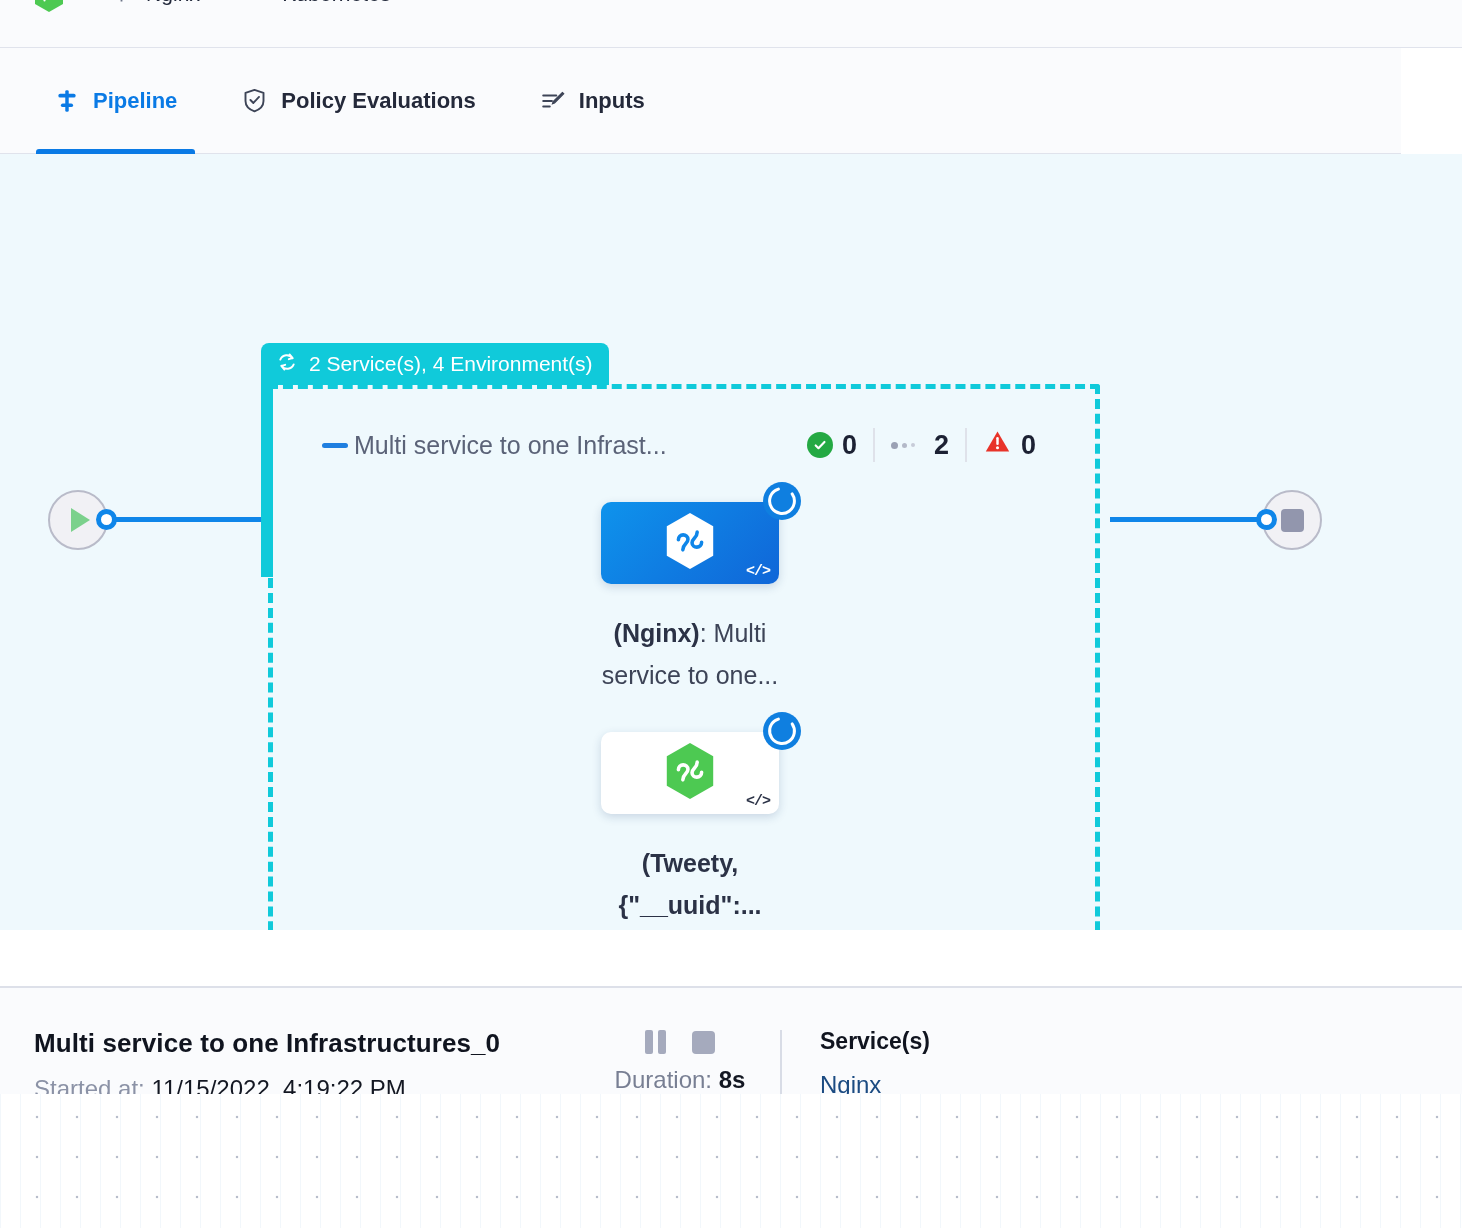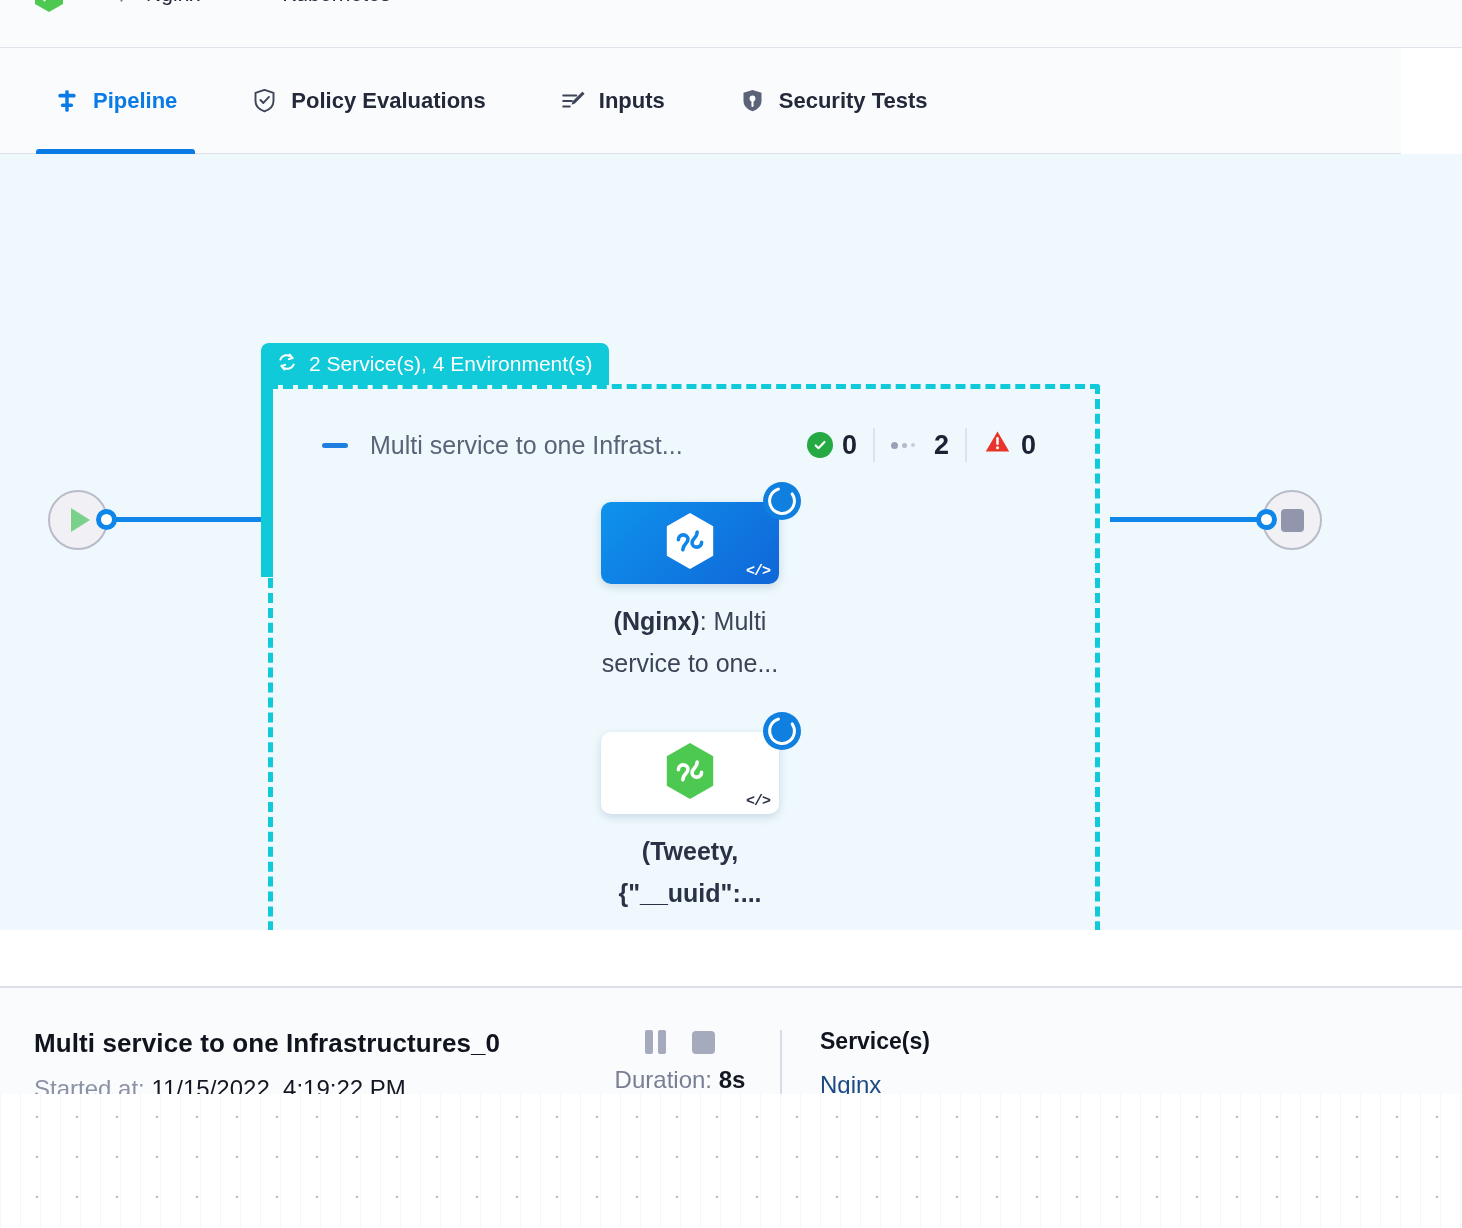--- a/index.html
+++ b/index.html
@@ -26,21 +26,21 @@
     font-size: 21px; color: #22293b; letter-spacing: .1px;
   }
   .hexlogo { width: 30px; height: 34px; display: block; }
 
   
   .tabbar {
     position: absolute; top: 48px; left: 0; width: 1401px; height: 106px;
     background: #fafbfd;
     border-bottom: 1px solid #e0e3ec;
     display: flex; align-items: center;
-    padding-left: 36px; gap: 12px;
+    padding-left: 36px; gap: 2px;
   }
   .tab {
     display: flex; align-items: center; gap: 13px;
     height: 106px; padding: 0 18px;
     font-size: 22px; font-weight: bold; color: #24293a;
     cursor: pointer; position: relative;
     white-space: nowrap;
   }
   .tab + .tab { margin-left: 26px; }
   .tab.active { color: #0a7ae5; }
@@ -111,21 +111,21 @@
     z-index: 2;
   }
 
   .group-header {
     position: absolute; left: 322px; top: 270px;
     width: 730px; height: 42px;
     display: flex; align-items: center; z-index: 5;
   }
   .collapse-dash { width: 26px; height: 5px; background: #1f7fe0; border-radius: 3px; flex: none; }
   .group-title {
-    margin-left: 22px; font-size: 25px; color: #5b6378;
+    margin-left: 6px; font-size: 25px; color: #5b6378;
     white-space: nowrap; overflow: hidden;
   }
   .group-counts {
     margin-left: auto; display: flex; align-items: center; height: 40px;
   }
   .count-cell {
     display: flex; align-items: center; gap: 9px;
     padding: 0 16px; height: 34px;
     font-size: 27px; font-weight: bold; color: #1c2133;
   }
@@ -163,21 +163,21 @@
   .node-card.white .code-glyph { color: #2b3246; }
 
   .spinner-badge {
     position: absolute; right: -22px; top: -20px;
     width: 38px; height: 38px; border-radius: 50%;
     background: #0f7fe0;
     display: flex; align-items: center; justify-content: center;
   }
 
   .node-label {
-    margin-top: 16px; font-size: 25px; line-height: 1.68;
+    margin-top: 28px; font-size: 25px; line-height: 1.68;
     color: #3d4457; width: 216px; margin-left: auto; margin-right: auto;
   }
   .node-label b { font-weight: bold; color: #2b3246; }
 
   
   .detail-panel {
     position: absolute; top: 986px; left: 0; width: 1462px; height: 164px;
     background: #fafbfd;
     border-top: 2px solid #dde0e9;
     border-bottom: 1px solid #dfe2ea;
@@ -284,30 +284,20 @@
     <div class="tab">
       <span>
         <svg width="26" height="26" viewBox="0 0 24 24" fill="none" stroke="#3d4457" stroke-width="1.9" stroke-linecap="round">
           <path d="M3 7h12M3 12h8M3 17h6"></path>
           <path d="M20.6 4.2l1.2 1.2-8.4 8.4-1.8.6.6-1.8z" fill="#3d4457" stroke="#3d4457" stroke-width="1.2"></path>
         </svg>
       </span>
       <span>Inputs</span>
     </div>
 
-    <div class="tab">
-      <span>
-        <svg width="27" height="27" viewBox="0 0 24 24">
-          <path d="M12 2.6l8 2.6v7.2c0 4.3-3.4 7.6-8 9.2-4.6-1.6-8-4.9-8-9.2V5.2z" fill="#5b6378"></path>
-          <circle cx="12" cy="10.2" r="2.6" fill="#ffffff"></circle>
-          <path d="M12 12.4v4.4" stroke="#ffffff" stroke-width="1.9" stroke-linecap="round"></path>
-        </svg>
-      </span>
-      <span>Security Tests</span>
-    </div>
   </div>
 
   <div class="canvas">
 
     <div class="wire w1"></div>
     <div class="wire w2"></div>
 
     <div class="endcap start">
       <div class="play-tri"></div>
     </div>

